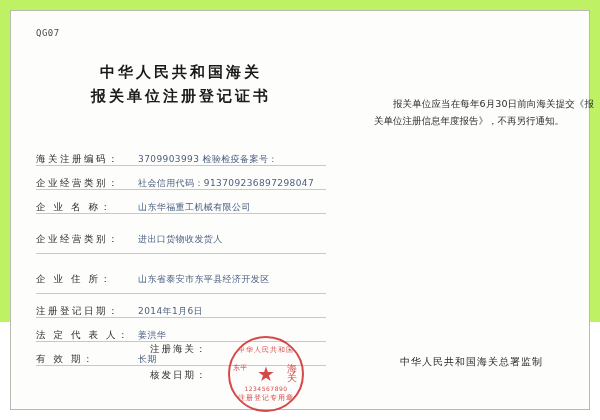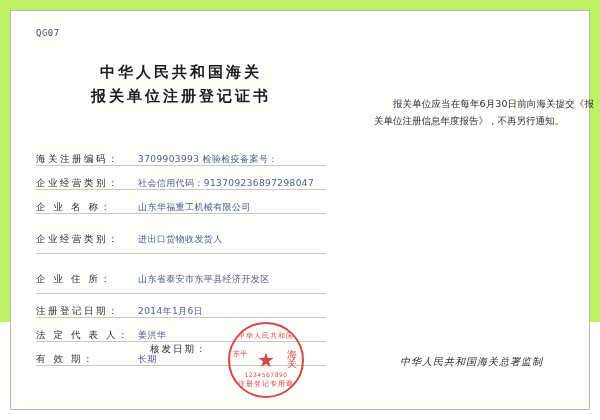--- a/index.html
+++ b/index.html
@@ -131,27 +131,26 @@
     color: #2b2b2b;
     line-height: 26px;
   }
   .footer-right {
     position: absolute;
     left: 400px;
     top: 355px;
     font-size: 10px;
     letter-spacing: 1px;
     color: #2b2b2b;
-    font-style: italic;
   }
   
   .seal {
     position: absolute;
     left: 228px;
-    top: 322px;
+    top: 336px;
     width: 76px;
     height: 76px;
     border-radius: 50%;
     border: 2.5px solid #cf2b2b;
     opacity: 0.85;
     box-sizing: border-box;
     color: #cf2b2b;
     overflow: hidden;
   }
   .seal-star {
@@ -253,20 +252,21 @@
       <span class="field-label">法 定 代 表 人：</span><span class="field-value blue">姜洪华</span>
       <span class="underline"></span>
     </div>
     <div class="field-row">
       <span class="field-label">有 效 期：</span><span class="field-value blue">长期</span>
       <span class="underline"></span>
     </div>
   </div>
 
   <div class="footer-left">
+    <div>注册海关：</div>
     <div>核发日期：</div>
   </div>
 
   <div class="seal">
     <div class="seal-text-top">中华人民共和国</div>
     <div class="seal-text-left">东平</div>
     <div class="seal-text-right">海关</div>
     <div class="seal-star">★</div>
     <div class="seal-code">1234567890</div>
     <div class="seal-text-bottom">注册登记专用章</div>

